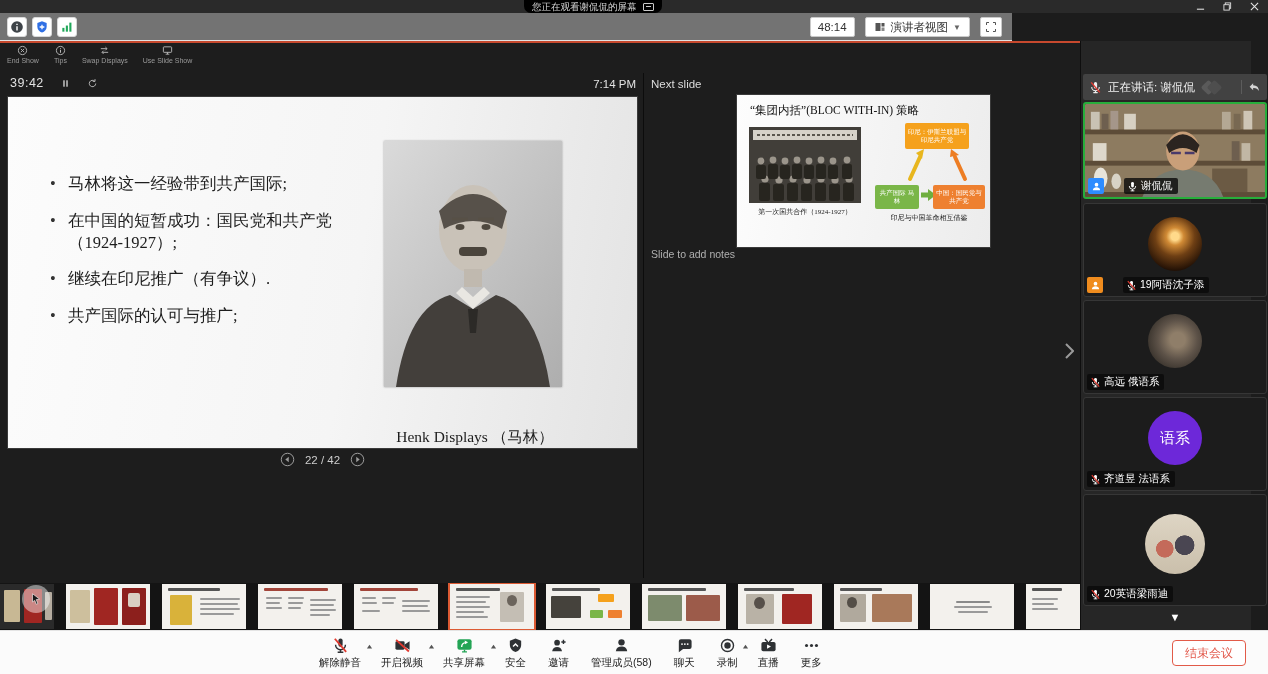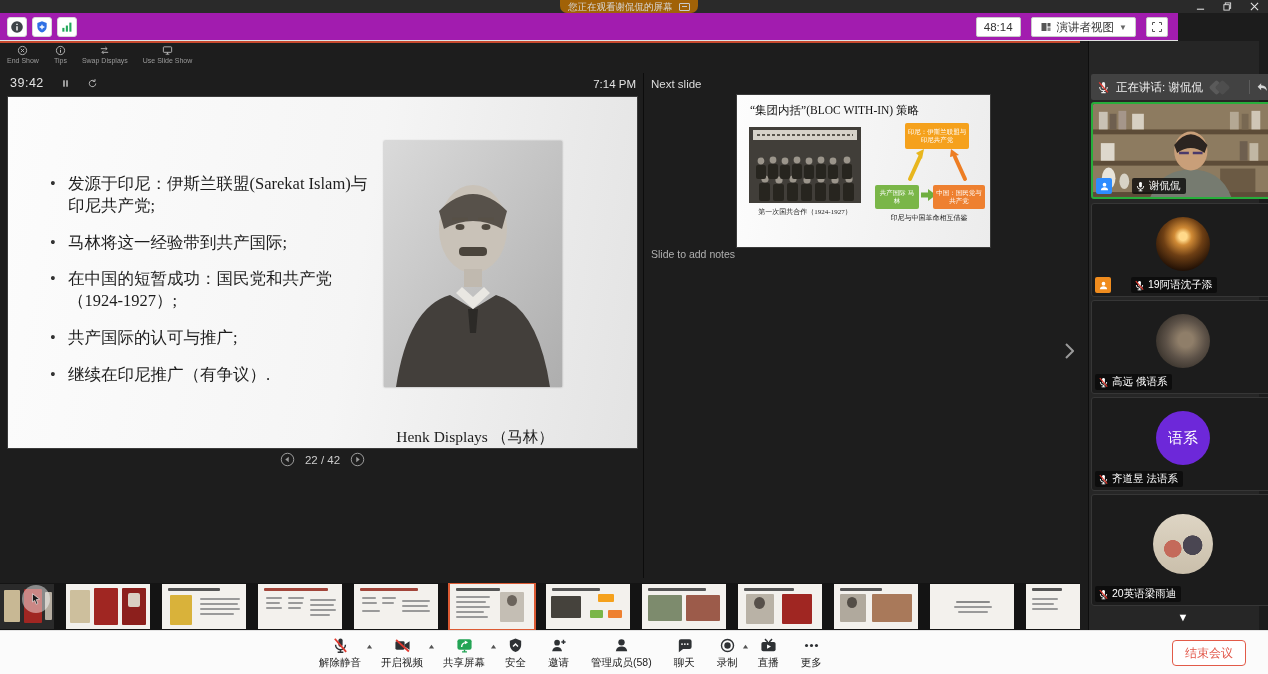--- a/index.html
+++ b/index.html
@@ -2,30 +2,30 @@
 <html><head>
 <meta charset="utf-8">
 <style>
   * { margin:0; padding:0; box-sizing:border-box; }
   html,body { width:1268px; height:674px; overflow:hidden; background:#1c1c1c;
     font-family:"Liberation Sans", sans-serif; }
   svg { display:block; }
 
   
   #topbar { position:absolute; left:0; top:0; width:1268px; height:13px; background:#2a2a2a; }
-  #watch-pill { position:absolute; left:560px; top:0; height:13px; padding:0 8px;
-    background:#a16207; border-radius:0 0 7px 7px; display:flex; align-items:center; gap:6px; }
+  #watch-pill { position:absolute; left:524px; top:0; height:13px; padding:0 8px;
+    background:#000000; border-radius:0 0 7px 7px; display:flex; align-items:center; gap:6px; }
   #watch-pill .txt { font-size:9.5px; color:#d8d8d8; line-height:13px; white-space:nowrap; }
   #watch-pill .scr { width:11px; height:8px; border:1px solid #c9c9c9; border-radius:1px; position:relative; }
   #watch-pill .scr::after { content:""; position:absolute; left:2px; top:2px; width:5px; height:1px; background:#c9c9c9; }
   #win-controls { position:absolute; right:0; top:0; height:13px; display:flex; }
   #win-controls span { width:27px; height:13px; display:flex; align-items:center; justify-content:center; color:#e3e3e3; }
 
   
-  #whitebar { position:absolute; left:0; top:13px; width:1178px; height:28px; background:#a21caf; border-bottom:1px solid #e2e2e2; }
+  #whitebar { position:absolute; left:0; top:13px; width:1012px; height:28px; background:#737373; border-bottom:1px solid #e2e2e2; }
   #status-icons { position:absolute; left:7px; top:4px; display:flex; gap:5px; }
   .sq-btn { width:20px; height:20px; background:#fff; border:1px solid #d8d8d8; border-radius:3px;
     display:flex; align-items:center; justify-content:center; }
   .sq-btn svg { width:14px; height:14px; }
   #right-tools { position:absolute; right:10px; top:4px; display:flex; gap:10px; align-items:center; }
   #duration-box { height:20px; padding:0 7px; background:#fff; border:1px solid #c9c9c9; border-radius:2px;
     font-size:11.5px; color:#333; display:flex; align-items:center; }
   #view-btn { height:20px; padding:0 8px; background:#fff; border:1px solid #c9c9c9; border-radius:2px;
     display:flex; align-items:center; gap:5px; font-size:11.5px; color:#333; }
   #view-btn .carat { font-size:8px; color:#666; }
@@ -102,21 +102,21 @@
   #controls { position:absolute; left:308px; top:0; height:44px; display:flex; align-items:center; }
   .ctrl { display:flex; flex-direction:column; align-items:center; justify-content:center; padding:0 11px; gap:2px; }
   .ctrl svg { width:19px; height:17px; color:#2e3134; }
   .ctrl .lbl { font-size:10.5px; color:#222; white-space:nowrap; }
   .caret-btn { width:14px; margin:0 -6px 14px -10px; display:flex; justify-content:center; }
   .caret-btn svg { width:9px; height:9px; color:#555; }
   #end-btn { position:absolute; right:22px; top:9px; height:26px; padding:0 12px; background:#fff;
     border:1px solid #e25b49; border-radius:4px; color:#e2584a; font-size:12px; display:flex; align-items:center; }
 
   
-  #sidebar { position:absolute; left:1080px; top:41px; width:171px; height:589px; background:#262626; border-left:1px solid #0e0e0e;margin-left:8px; }
+  #sidebar { position:absolute; left:1080px; top:41px; width:171px; height:589px; background:#262626; border-left:1px solid #0e0e0e; }
   #sheader { position:absolute; left:2px; top:33px; width:184px; height:26px; background:#424242; border-radius:2px;
     display:flex; align-items:center; padding:0 6px; gap:6px; }
   #sheader .mic svg { width:13px; height:13px; color:#eee; }
   #speaking { font-size:11.5px; color:#f0f0f0; white-space:nowrap; }
   #watermark { display:flex; margin-left:2px; }
   #watermark i { width:11px; height:11px; background:#5a5a5a; border-radius:2px; transform:rotate(45deg); display:block; }
   #watermark i + i { margin-left:-5px; background:#4e4e4e; }
   #sheader .vsep { width:1px; height:14px; background:#5c5c5c; margin-left:auto; }
   #sheader .reply svg { width:13px; height:13px; color:#d5d5d5; }
 
@@ -257,25 +257,24 @@
         </svg>
       </span>
   </div>
   <span id="clock">7:14 PM</span>
   <div id="pdivider"></div>
   <span id="next-label">Next slide</span>
   <span id="notes-ph">Slide to add notes</span>
 
   <div id="slide">
     <ul id="bullets">
-        <li>发源于印尼：伊斯兰联盟(Sarekat Islam)与印尼共产党;</li>
         <li>马林将这一经验带到共产国际;</li>
         <li>在中国的短暂成功：国民党和共产党（1924-1927）;</li>
+        <li>继续在印尼推广（有争议）.</li>
         <li>共产国际的认可与推广;</li>
-        <li>继续在印尼推广（有争议）.</li>
       </ul>
     <svg id="slide-photo" viewBox="0 0 178 246" preserveAspectRatio="none">
       <defs>
           <linearGradient id="pg" x1="0" y1="0" x2="1" y2="1">
         <stop offset="0" stop-color="#dadada"></stop>
             <stop offset="1" stop-color="#aeaeae"></stop>
           </linearGradient>
         </defs>
       <rect width="178" height="246" fill="url(#pg)"></rect>
       <ellipse cx="89" cy="88" rx="34" ry="44" fill="#c9c2b8"></ellipse>

